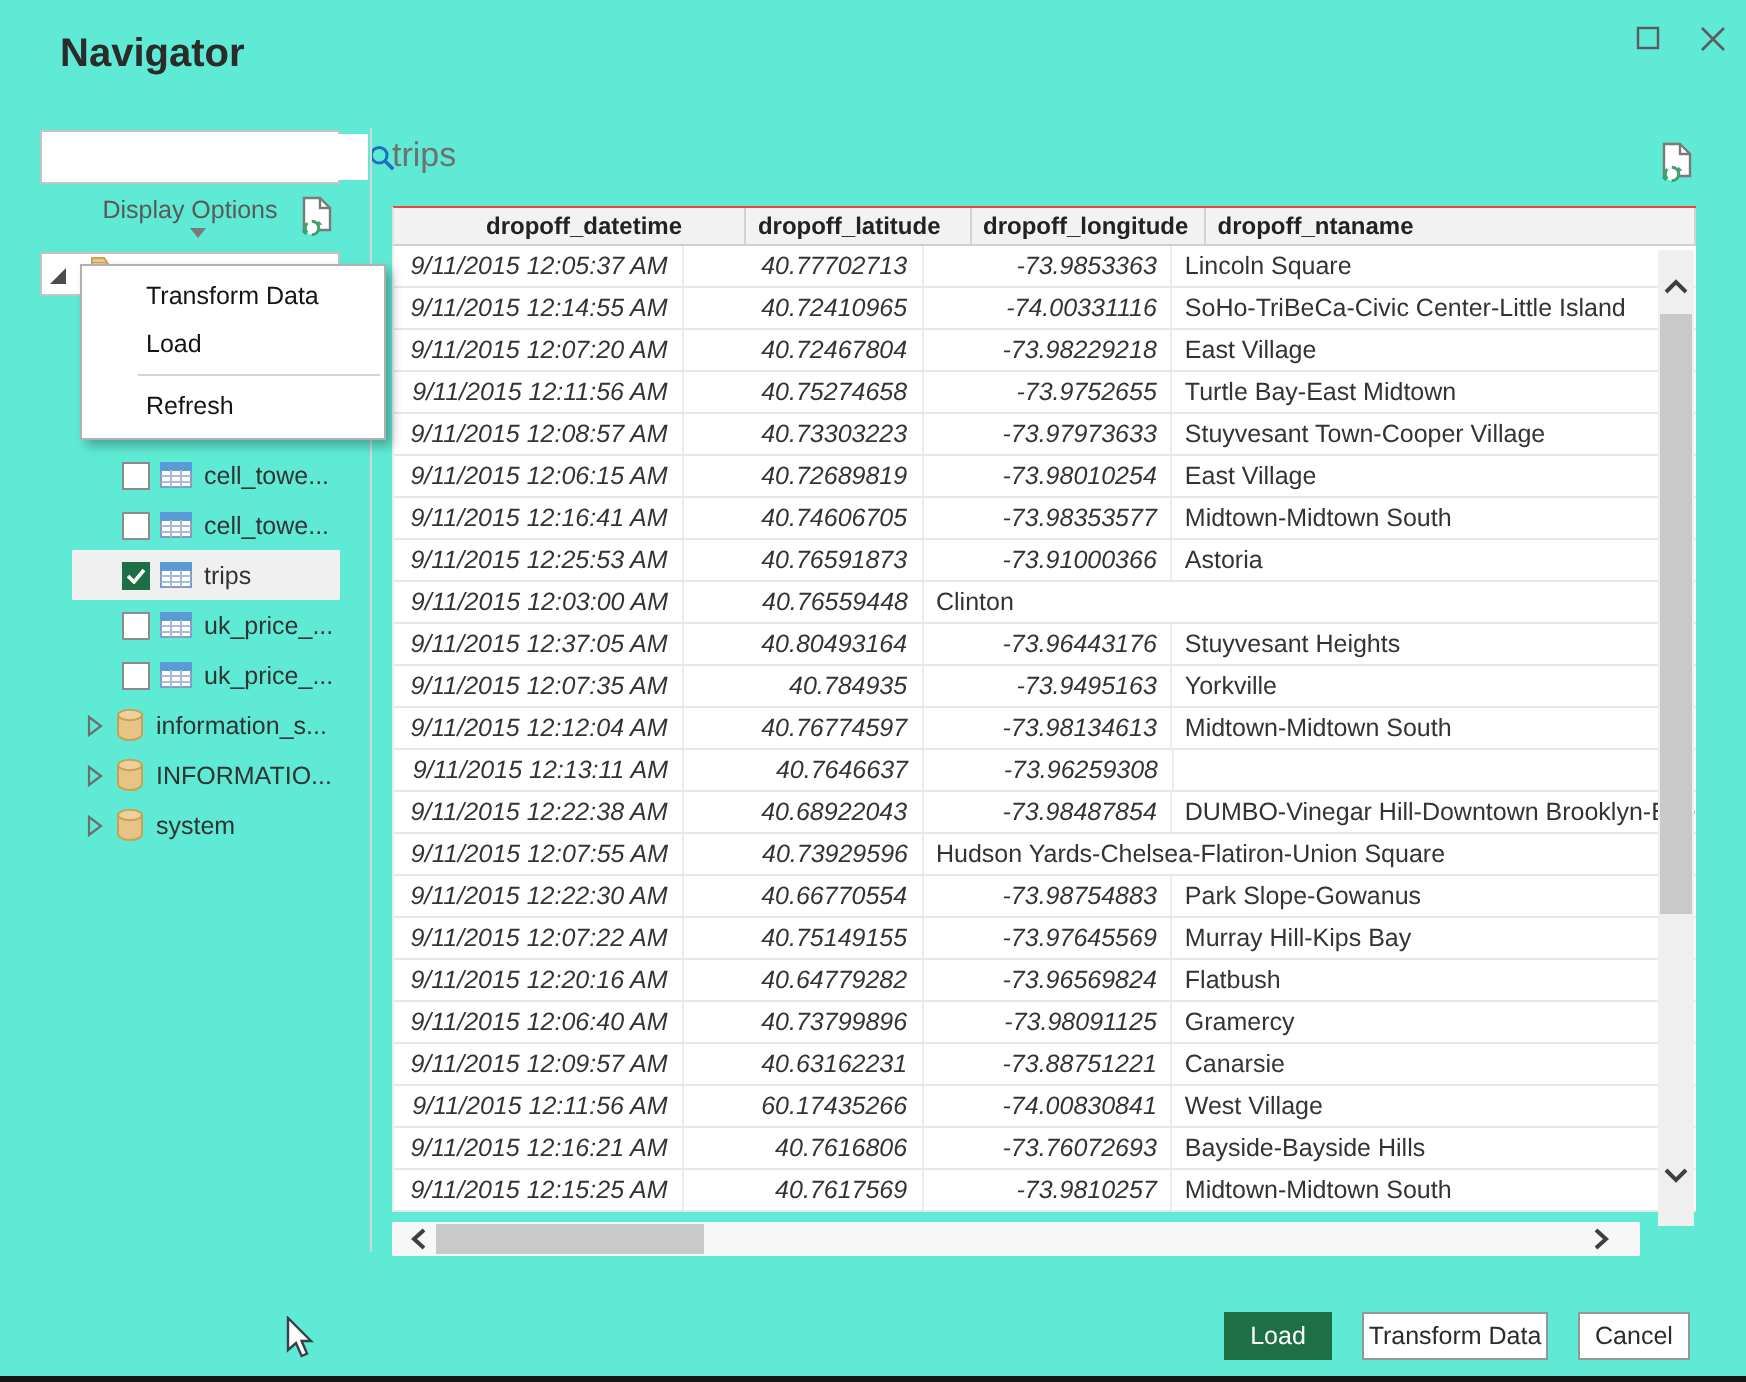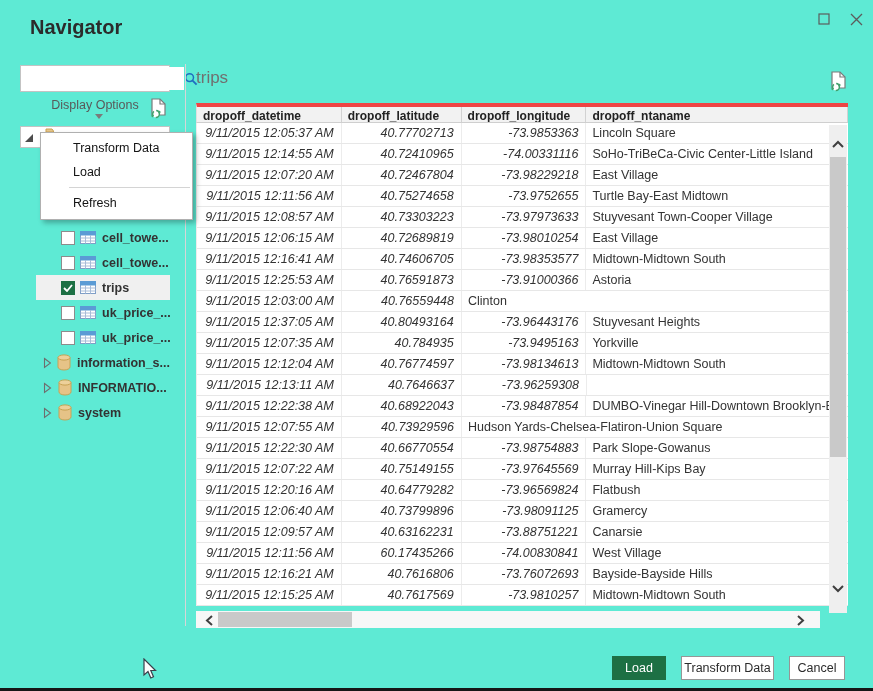--- a/index.html
+++ b/index.html
@@ -20,21 +20,21 @@
   .dispopts { position:absolute; left:20px; top:98px; width:150px; height:22px; display:flex; align-items:center;flex-direction:column; }
   .dispopts .lbl { font-size:12.5px; color:#595959; }
   .caret { width:0; height:0; border-left:4px solid transparent; border-right:4px solid transparent; border-top:5px solid #7a7a7a; margin-left:7px; margin-top:2px; }
   .dispopts .refdoc { position:absolute; right:2px; top:0; }
 
   .tree-root { position:absolute; left:20px; top:126px; width:150px; height:22px; border:1px solid #c3c3c3; background:#fff; }
   .tri-expanded { position:absolute; left:4px; top:7px; width:0; height:0; border-bottom:8px solid #4d4d4d; border-left:8px solid transparent; }
   .folder { position:absolute; left:24px; top:0px; }
 
   .tree { position:absolute; left:20px; top:200px; width:150px; }
-  .tree-row { position:relative; height:25px;font-weight:bold; }
+  .tree-row { position:relative; height:25px; }
   .tree-row .bg { position:absolute; left:16px; right:0; top:0; bottom:0; background:transparent; }
   .tree-row.selected .bg { background:#f0f0f0; }
   .tree-row .inner { position:absolute; left:0; right:0; top:0; bottom:0; display:flex; align-items:center; }
   .tree-row.indent .inner { padding-left:41px; }
   .tree-row.schema .inner { padding-left:23px; }
   .cb { width:14px; height:14px; border:1px solid #8c8c8c; background:#fff; display:flex; align-items:center; justify-content:center; flex:0 0 auto; }
   .cb.checked { background:#1d7044; border-color:#1d7044; }
   .tree-ico { margin-left:5px; flex:0 0 auto; display:flex; align-items:center; }
   .schema .tree-ico { margin-left:0; }
   .tree-label { margin-left:6px; font-size:12.5px; color:#333; white-space:nowrap; }
@@ -44,21 +44,21 @@
   
   .ctxmenu { position:absolute; left:40px; top:132px; width:153px; background:#fff; border:1px solid #b0b0b0; box-shadow:3px 3px 5px rgba(0,0,0,0.28); padding:3px 0 4px 0; z-index:50; }
   .ctxmenu .item { height:24px; line-height:24px; padding-left:32px; font-size:12.5px; color:#141414; cursor:default; }
   .ctxmenu .sep { border-top:1px solid #d4d4d4; margin:3px 2px 3px 28px; }
 
   
   .prev-title { position:absolute; left:196px; top:68px; font-size:17px; color:#707070; }
   .prev-refresh { position:absolute; left:830px; top:71px; }
 
   .ptable { position:absolute; left:196px; top:103px; width:652px; }
-  .phead { display:flex; height:20px; background:#f2f2f2; border-top:4px solid #ef4444; border-bottom:1px solid #cfcfcf; border-left:1px solid #e0e0e0; }
+  .phead { display:flex; height:20px; background:#f2f2f2; border-top:1px solid #ef4444; border-bottom:1px solid #cfcfcf; border-left:1px solid #e0e0e0;padding-left:40px; }
   .phead .hcell { font-size:12px; font-weight:700; color:#222; line-height:19px; padding-left:6px; border-right:1px solid #d2d2d2; white-space:nowrap; overflow:hidden; }
   .pbody { border-left:1px solid #ececec; }
   .trow { display:flex; height:21px; border-bottom:1px solid #e7e7e7; background:#fff; }
   .trow .cell { font-size:12.5px; line-height:20px; color:#333; white-space:nowrap; overflow:hidden; }
   .trow .num { font-style:italic; text-align:right; padding-right:7px; border-right:1px solid #ececec; }
   .trow .txt { padding-left:6px; }
   .c0 { width:145px; } .c1 { width:120px; } .c2 { width:125px; } .c3 { width:262px; border-right:none; }
 
   
   .vscroll { position:absolute; left:829px; top:125px; width:18px; height:488px; background:#efefef; z-index:5; }

